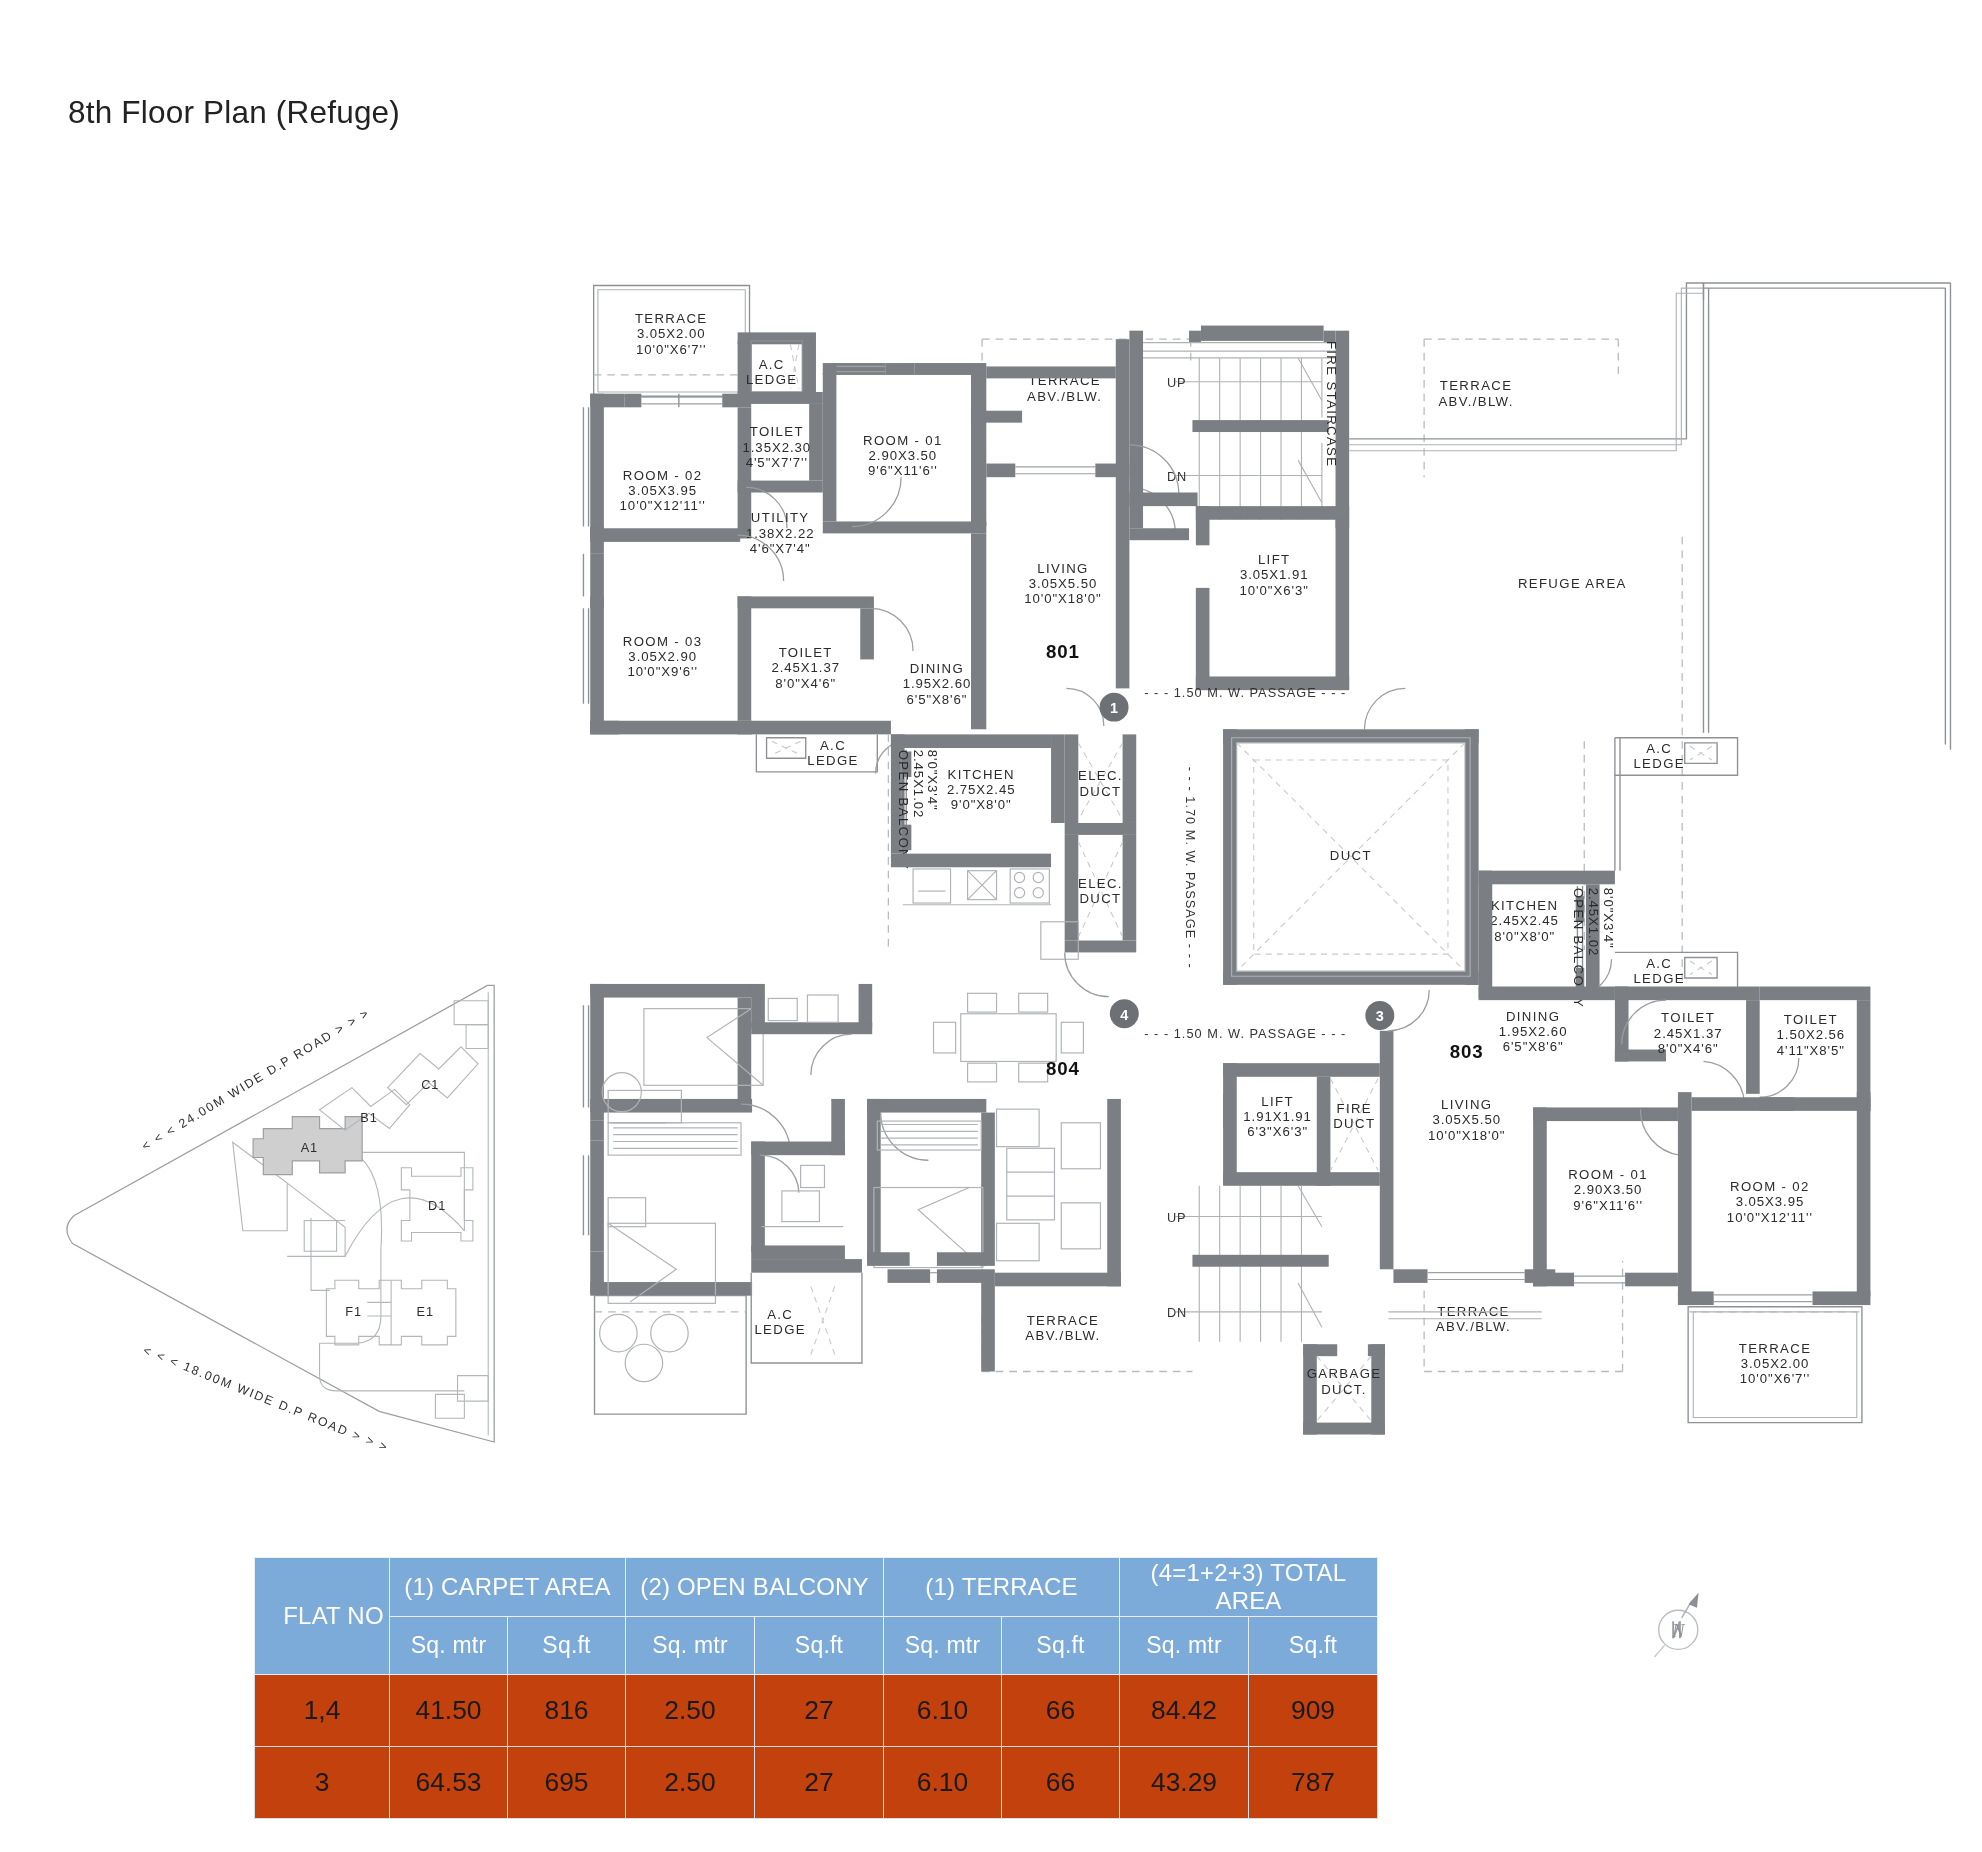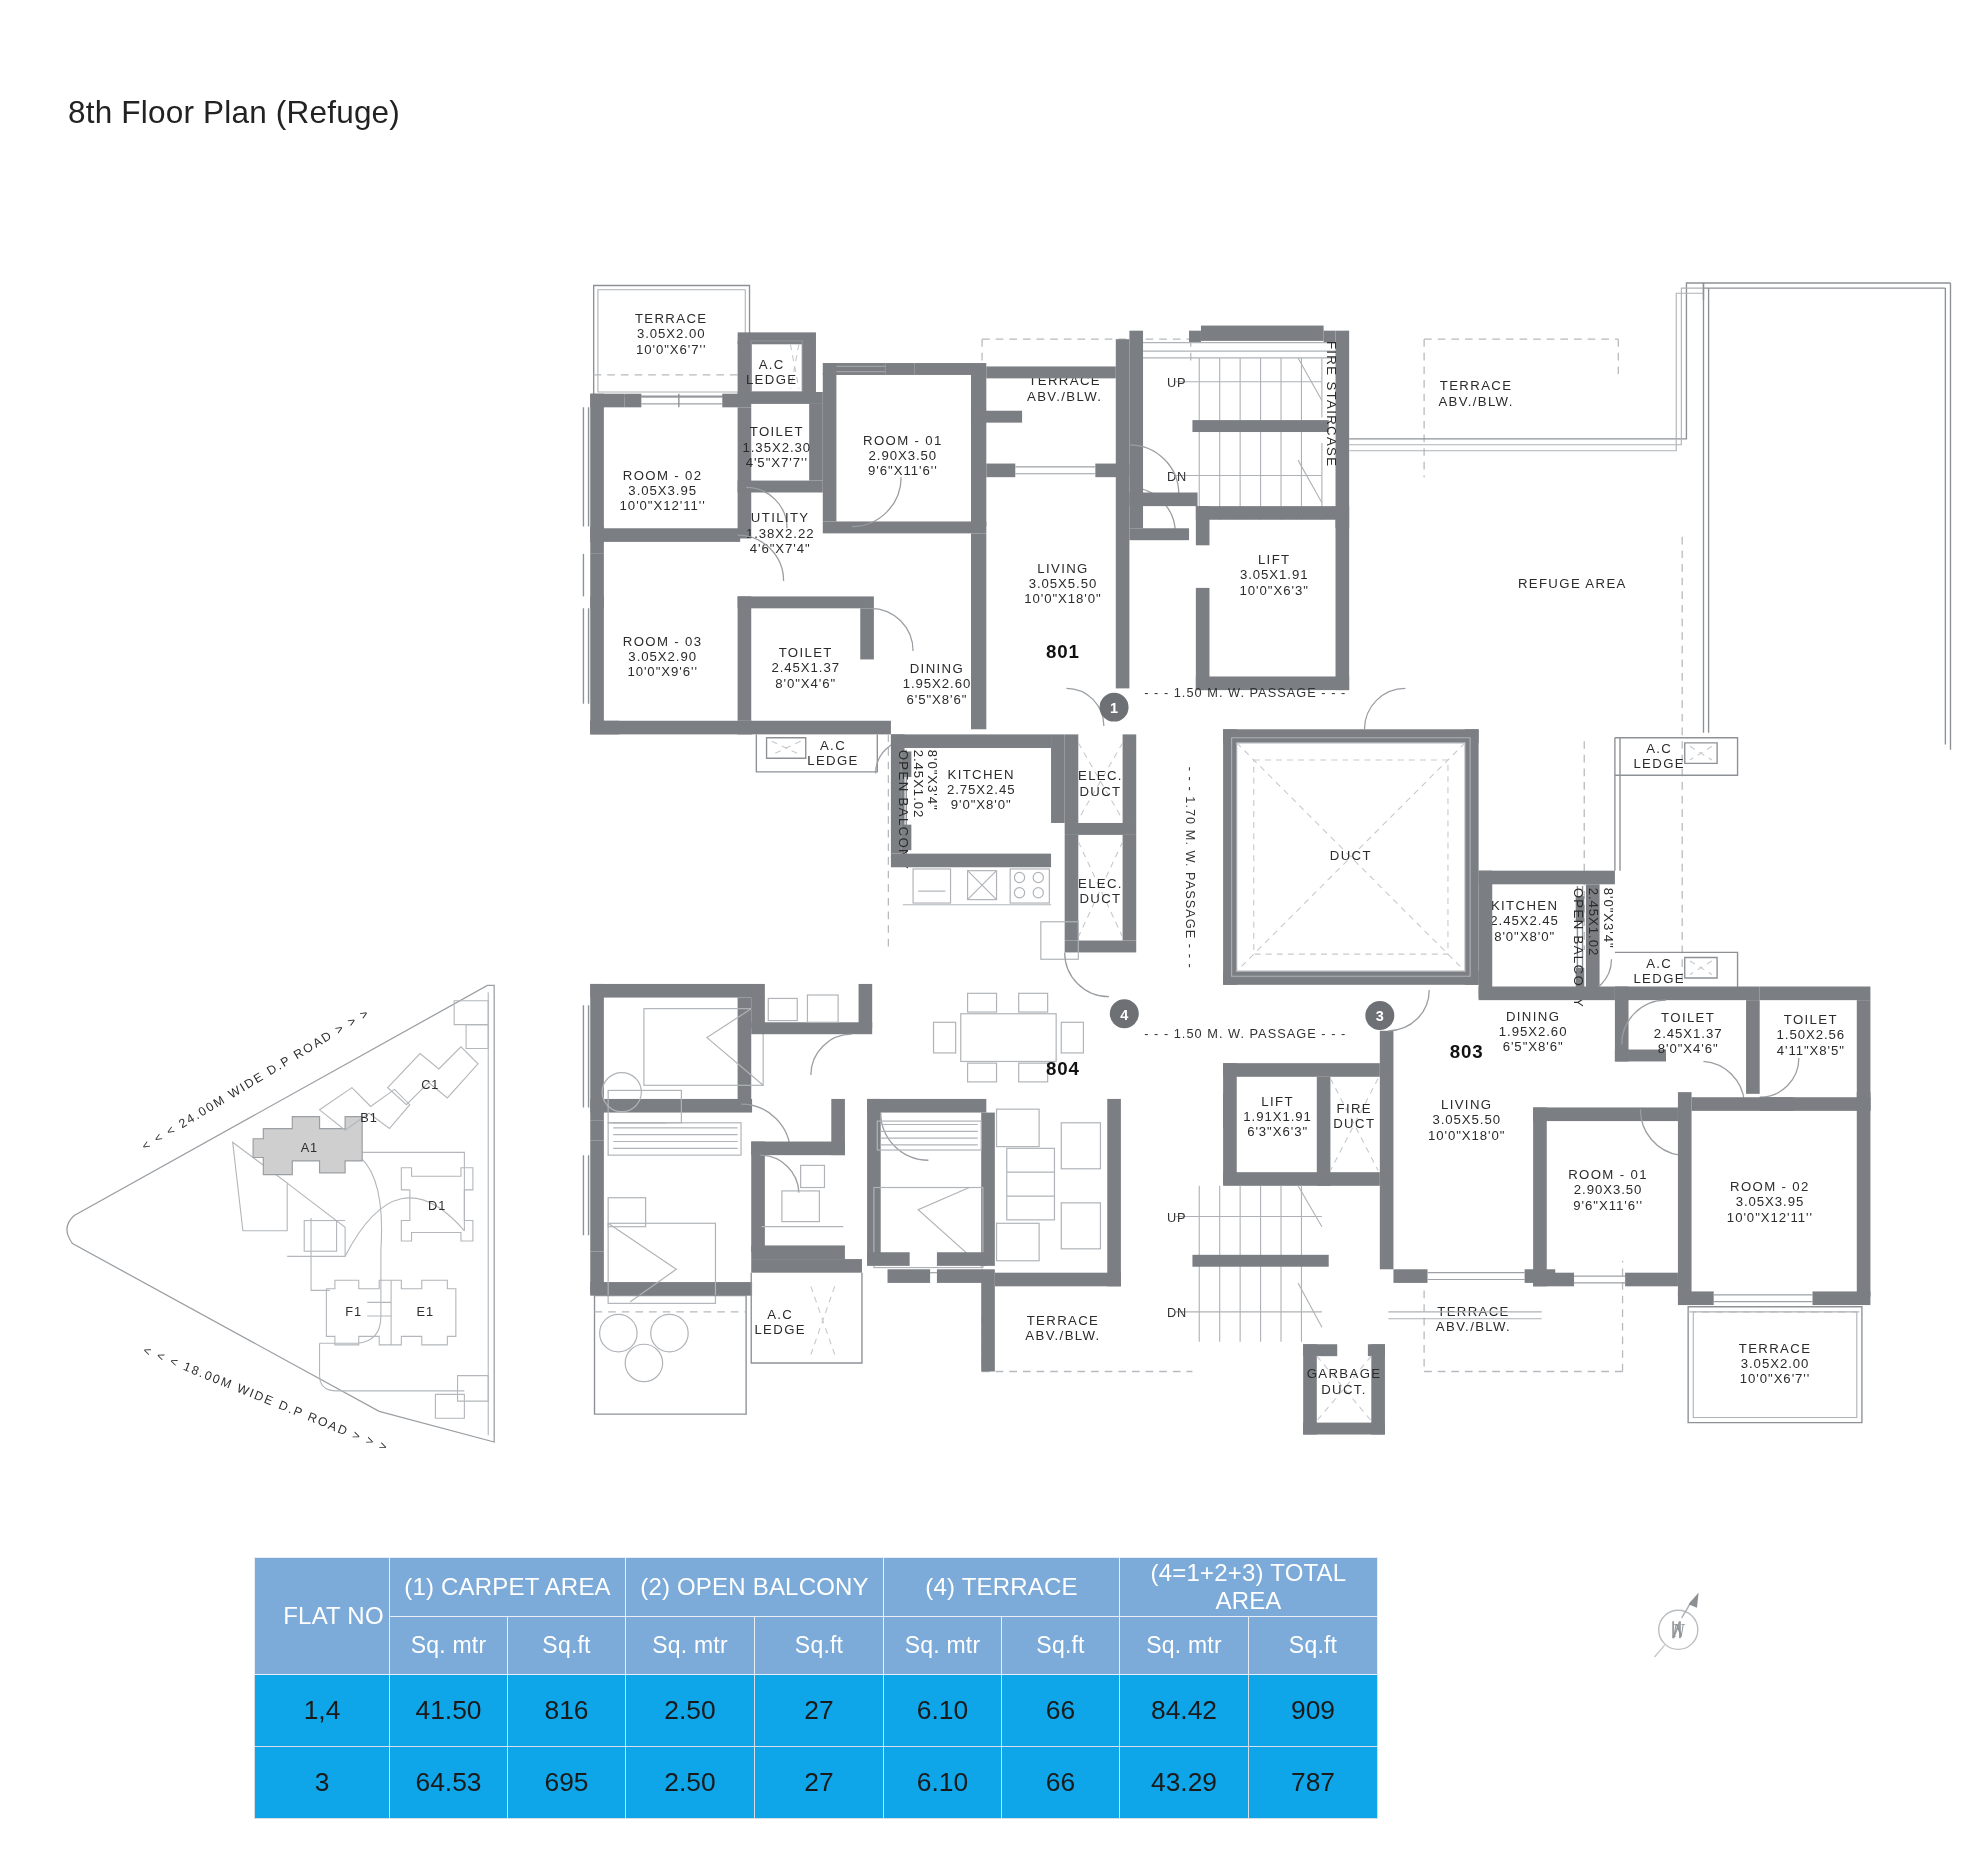--- a/index.html
+++ b/index.html
@@ -41,21 +41,21 @@
     text-align:center; vertical-align:middle;
     font-family:"Liberation Sans", sans-serif;
   }
   #area-table thead th {
     background:#7cabd9; color:#ffffff; font-weight:400;
     font-size:24px; letter-spacing:0.2px;
   }
   #area-table thead tr.g1 th { height:48px; }
   #area-table thead tr.g2 th { height:58px; font-size:23px; }
   #area-table tbody td {
-    background:#0ea5e9; color:#1a1a1a; font-size:26.4px;
+    background:#c2410c; color:#1a1a1a; font-size:26.4px;
     height:72px; border:0.9px solid #d6dde5;
   }
   .col-flat { width:135px;padding-left:24px; }
   .col-unit { width:118px; }
   .col-unit-w { width:129px; }
 </style>
 </head>
 <body>
 
 <div id="heading">
@@ -607,21 +607,21 @@
   <text x="40" y="56" text-anchor="middle" font-family="Liberation Serif, serif" font-style="italic" font-size="22" fill="#8e9297">N</text>
 </svg>
 </div>
 
 <table id="area-table">
   <thead>
     <tr class="g1">
       <th class="col-flat" rowspan="2">FLAT NO</th>
       <th colspan="2">(1) CARPET AREA</th>
       <th colspan="2">(2) OPEN BALCONY</th>
-      <th colspan="2">(4) TERRACE</th>
+      <th colspan="2">(1) TERRACE</th>
       <th colspan="2">(4=1+2+3) TOTAL AREA</th>
     </tr>
     <tr class="g2">
       <th class="col-unit">Sq. mtr</th>
       <th class="col-unit">Sq.ft</th>
       <th class="col-unit-w">Sq. mtr</th>
       <th class="col-unit-w">Sq.ft</th>
       <th class="col-unit">Sq. mtr</th>
       <th class="col-unit">Sq.ft</th>
       <th class="col-unit-w">Sq. mtr</th>

